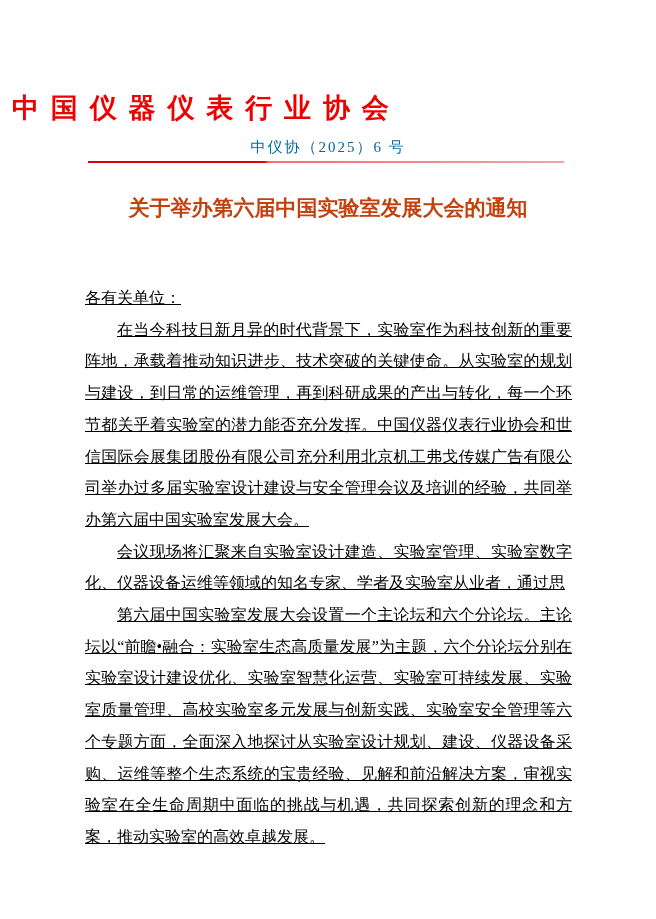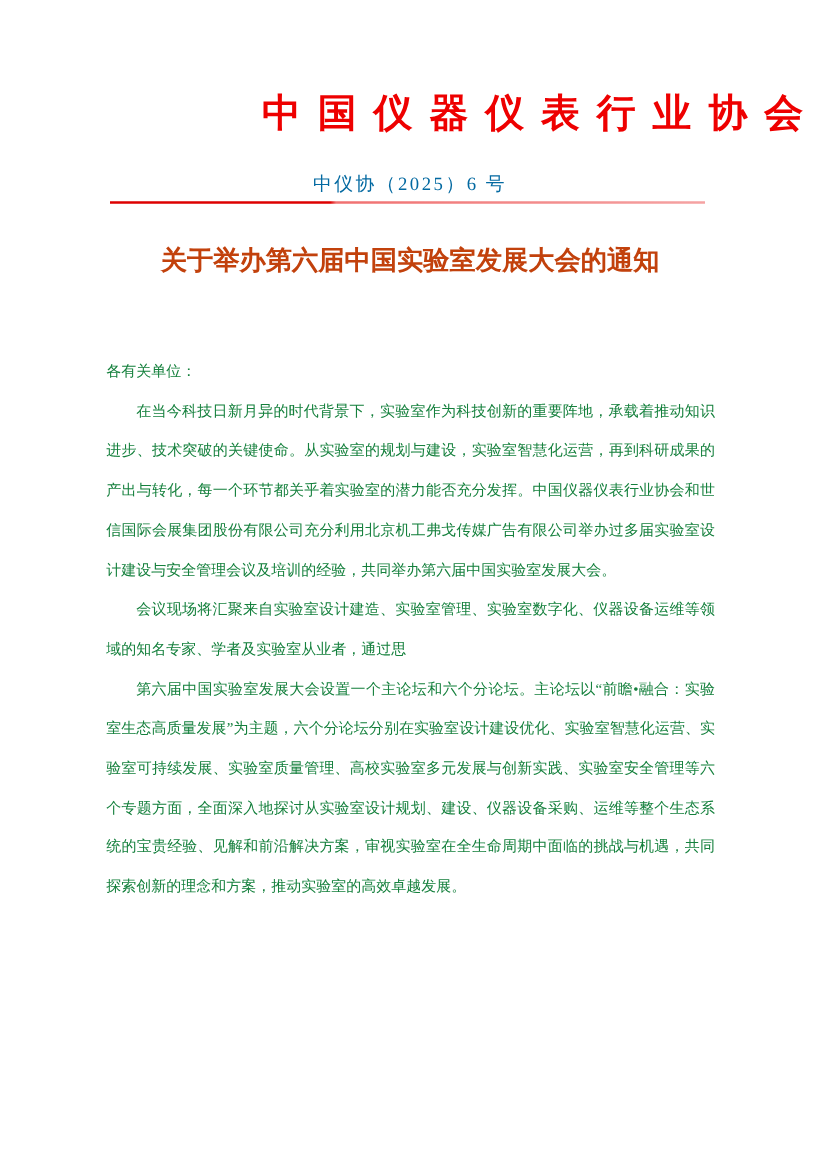--- a/index.html
+++ b/index.html
@@ -9,26 +9,26 @@
     width: 656px;
     height: 919px;
     margin: 0 auto;
     background: #ffffff;
     font-family: "Liberation Serif", "DejaVu Serif", serif;
     color: #1f1f1f;
     overflow: hidden;
   }
   .org-name {
     position: absolute;
-    top: 70px;
+    top: 90px;
     left: 0;
     width: 100%;
-    text-align: right;
+    text-align: left;
     color: #ee0000;
-    font-size: 31px;
+    font-size: 27px;
     font-weight: bold;
     letter-spacing: 0.44em;
     padding-left: 0.44em; 
     white-space: nowrap;
   }
   .doc-number {
     position: absolute;
     top: 138px;
     left: 0;
     width: 100%;
@@ -56,24 +56,25 @@
     font-weight: bold;
     font-size: 21px;
     line-height: 31px;
     color: #c2410c;
   }
   .body-block {
     position: absolute;
     top: 282px;
     left: 85px;
     width: 487px;
-    font-size: 12px;
+    font-size: 16px;
     line-height: 31.7px;
     text-align: justify;
-    color: #15803d;
+    color: #000000;
+    text-decoration: underline;
   }
   .body-block p { text-indent: 2em; margin: 0; }
   .body-block .salutation { text-indent: 0; }
 </style>
 </head>
 <body>
 
 <div class="page">
 
   <div class="org-name">中国仪器仪表行业协会</div>
@@ -81,18 +82,18 @@
   <div class="doc-number">中仪协（2025）6 号</div>
 
   <div class="red-rule"></div>
 
   <div class="title-block">
     <div>关于举办第六届中国实验室发展大会的通知</div>
   </div>
 
   <div class="body-block">
     <p class="salutation">各有关单位：</p>
-    <p>在当今科技日新月异的时代背景下，实验室作为科技创新的重要阵地，承载着推动知识进步、技术突破的关键使命。从实验室的规划与建设，实验室智慧化运营，再到科研成果的产出与转化，每一个环节都关乎着实验室的潜力能否充分发挥。中国仪器仪表行业协会和世信国际会展集团股份有限公司充分利用北京机工弗戈传媒广告有限公司举办过多届实验室设计建设与安全管理会议及培训的经验，共同举办第六届中国实验室发展大会。</p>
+    <p>在当今科技日新月异的时代背景下，实验室作为科技创新的重要阵地，承载着推动知识进步、技术突破的关键使命。从实验室的规划与建设，到日常的运维管理，再到科研成果的产出与转化，每一个环节都关乎着实验室的潜力能否充分发挥。中国仪器仪表行业协会和世信国际会展集团股份有限公司充分利用北京机工弗戈传媒广告有限公司举办过多届实验室设计建设与安全管理会议及培训的经验，共同举办第六届中国实验室发展大会。</p>
     <p>会议现场将汇聚来自实验室设计建造、实验室管理、实验室数字化、仪器设备运维等领域的知名专家、学者及实验室从业者，通过思</p>
     <p>第六届中国实验室发展大会设置一个主论坛和六个分论坛。主论坛以“前瞻•融合：实验室生态高质量发展”为主题，六个分论坛分别在实验室设计建设优化、实验室智慧化运营、实验室可持续发展、实验室质量管理、高校实验室多元发展与创新实践、实验室安全管理等六个专题方面，全面深入地探讨从实验室设计规划、建设、仪器设备采购、运维等整个生态系统的宝贵经验、见解和前沿解决方案，审视实验室在全生命周期中面临的挑战与机遇，共同探索创新的理念和方案，推动实验室的高效卓越发展。</p>
   </div>
 
 </div>
 
 </body></html>

